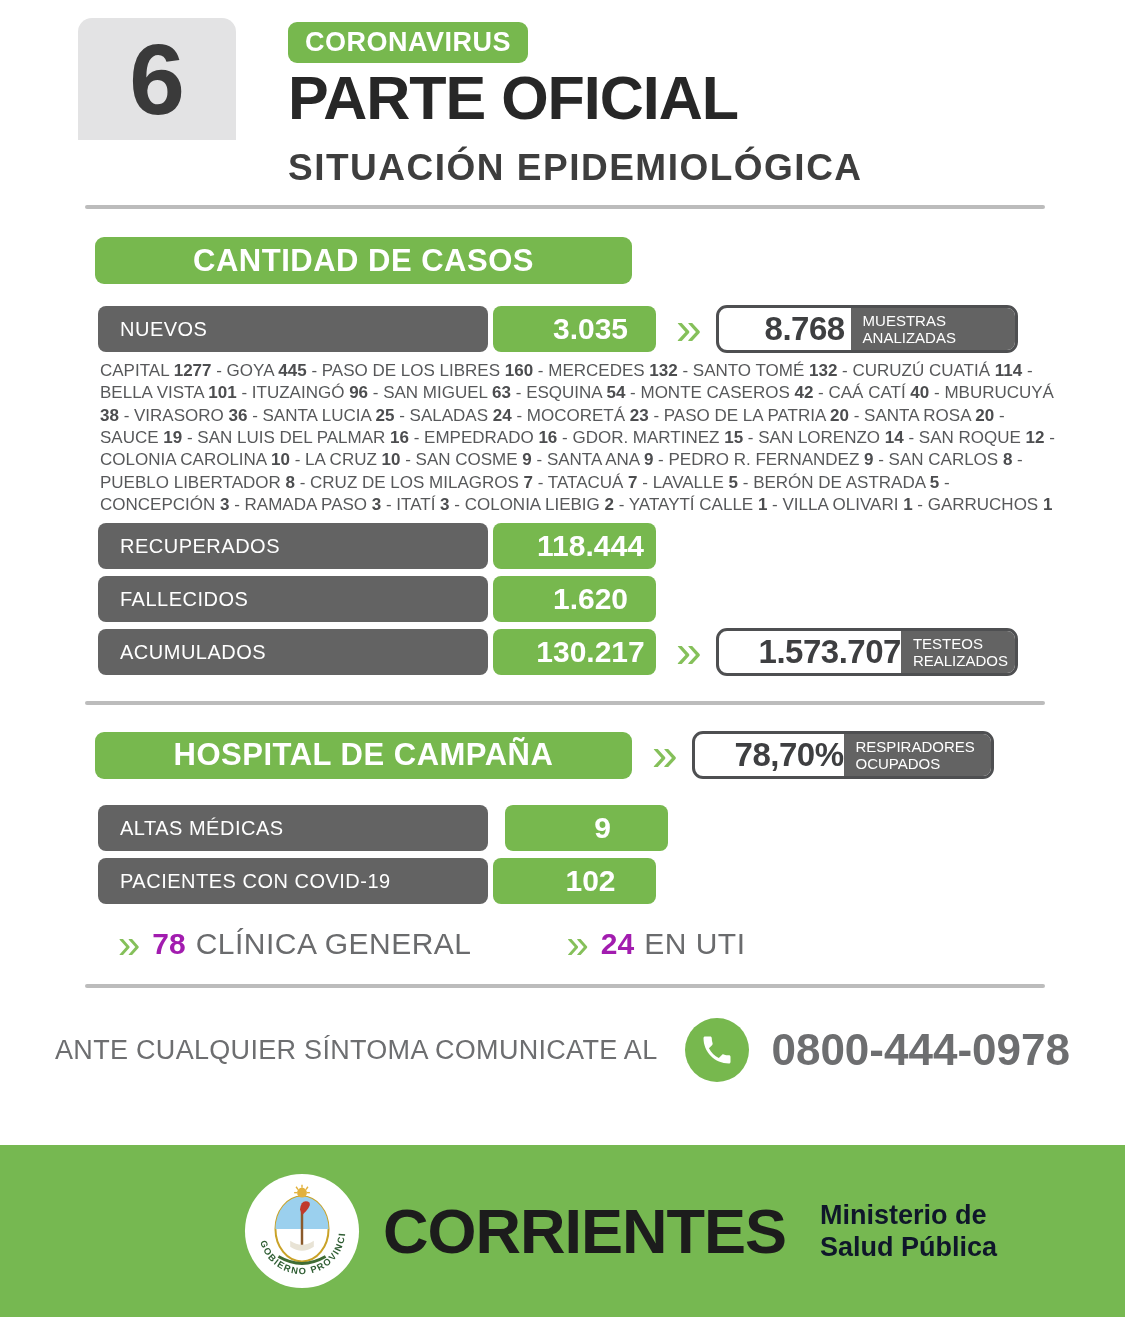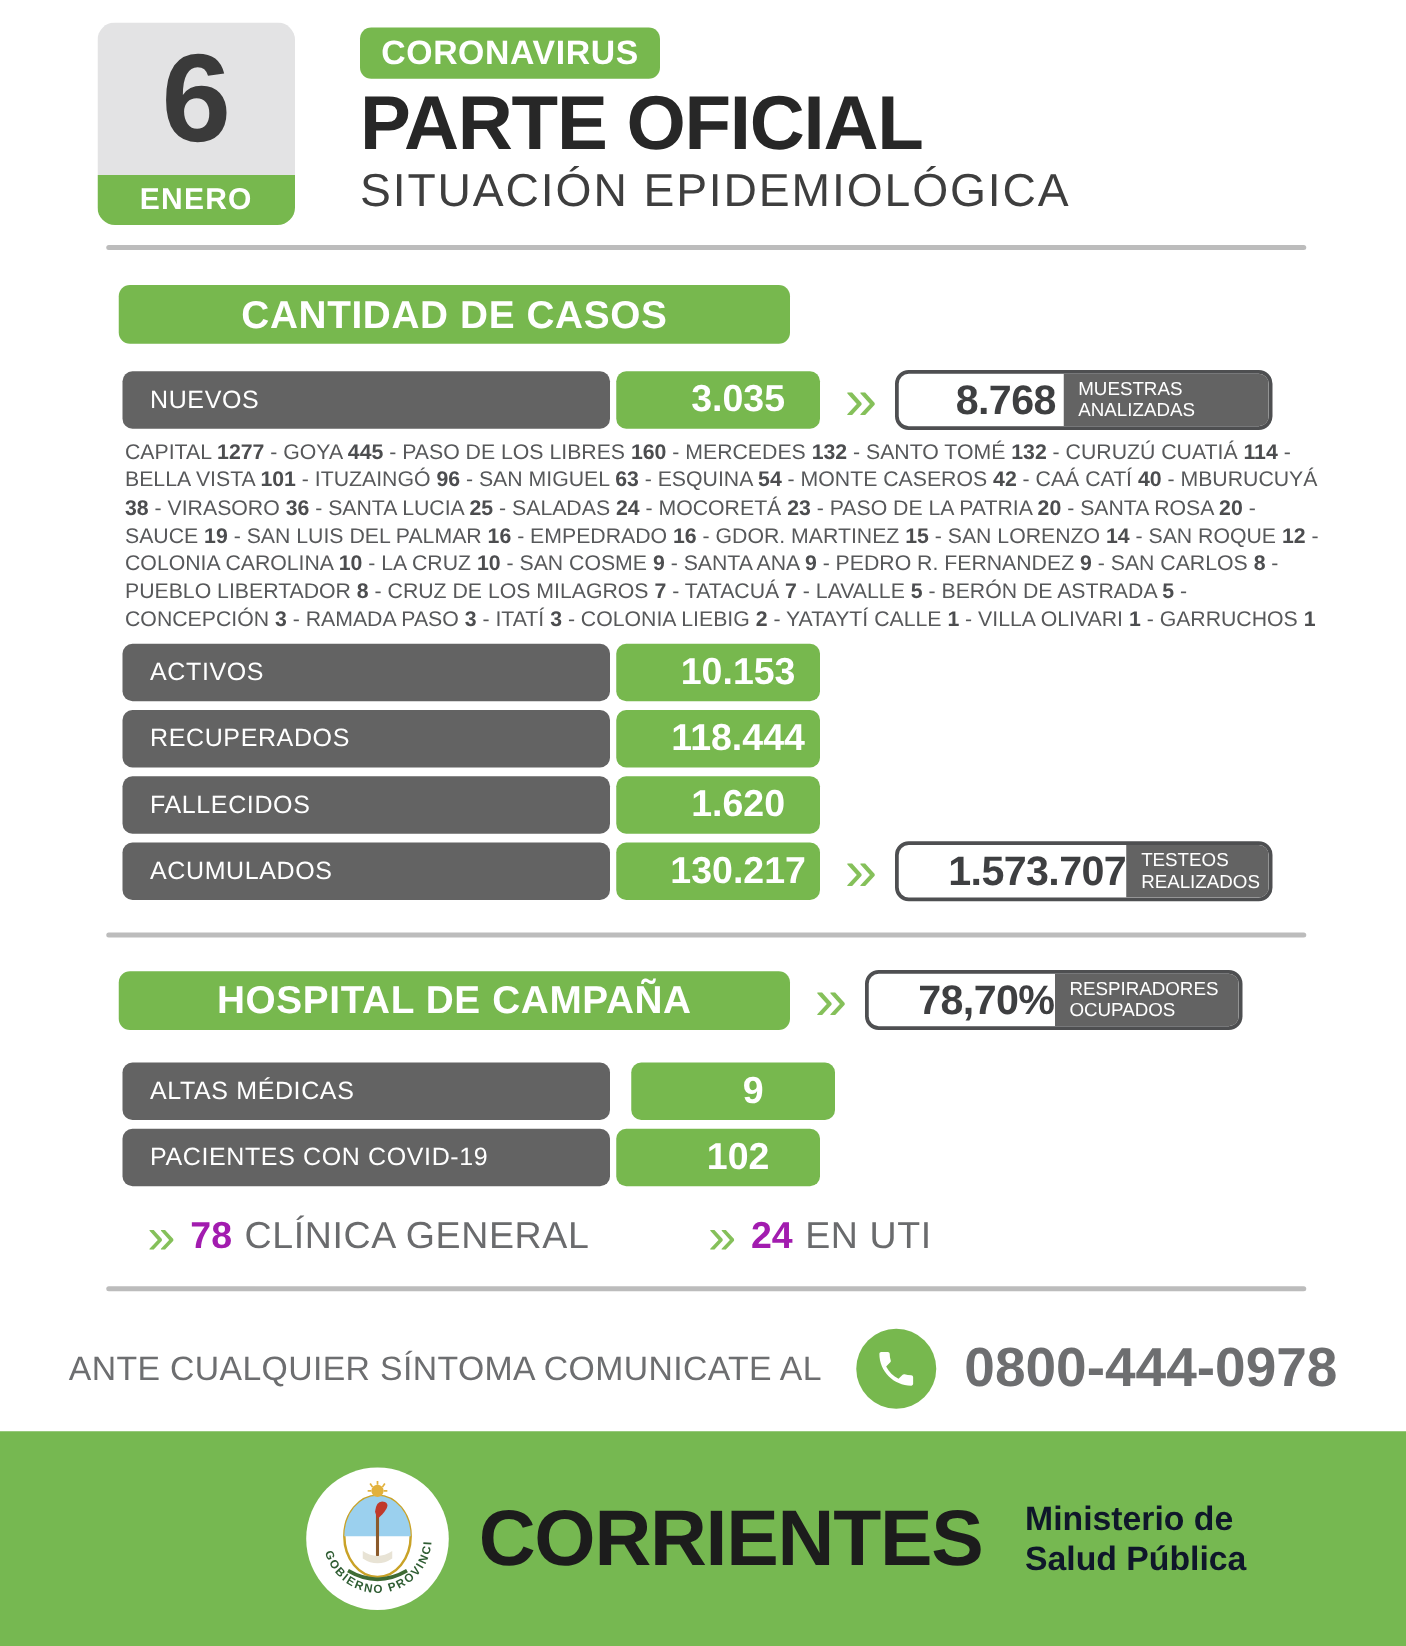--- a/index.html
+++ b/index.html
@@ -11,21 +11,21 @@
   .header { display: flex; margin-left: 78px; margin-right: 60px; }
   .date-card { width: 158px; height: 162px; border-radius: 14px; overflow: hidden; flex: none; }
   .date-day { height: 122px; background: #e3e3e4; display: flex; align-items: center; justify-content: center;
               font-size: 100px; font-weight: 700; color: #3a3a3a; line-height: 1; }
   .date-month { height: 40px; background: #77b84e; color: #fff; font-size: 24px; font-weight: 700;
                 letter-spacing: 1px; display: flex; align-items: center; justify-content: center; }
   .header-titles { margin-left: 52px; padding-top: 4px; }
   .badge-coronavirus { display: inline-block; background: #77b84e; color: #fff; font-size: 27px; font-weight: 700;
                        padding: 5px 17px; border-radius: 9px; letter-spacing: .5px; }
   .main-title { margin-top: 3px; font-size: 61px; font-weight: 800; color: #272727; letter-spacing: -1px; line-height: 1.05; }
-  .subtitle { font-size: 37px; color: #3e3e3e; letter-spacing: 1.5px; margin-top: 2px; font-weight: 400; }
+  .subtitle { font-size: 37px; color: #3e3e3e; letter-spacing: 1.5px; margin-top: 17px; font-weight: 700; }
 
   
   .divider { height: 4px; background: #bcbcbc; margin-left: 85px; margin-right: 80px; border-radius: 2px; }
   .d1 { margin-top: 16px; }
   .d2 { margin-top: 26px; }
   .d3 { margin-top: 22px; }
 
   
   .section-badge { width: 537px; height: 47px; background: #77b84e; border-radius: 9px; color: #fff;
                    font-size: 31px; font-weight: 700; display: flex; align-items: center; justify-content: center;
@@ -81,21 +81,20 @@
   .ministry { margin-left: 34px; font-size: 27px; font-weight: 700; color: #0f172a; width: 205px; line-height: 1.2; }
 </style>
 </head>
 <body>
 
 <div class="page">
 
   <div class="header">
     <div class="date-card">
       <div class="date-day">6</div>
-      <div class="date-month">ENERO</div>
     </div>
     <div class="header-titles">
       <div><span class="badge-coronavirus">CORONAVIRUS</span></div>
       <div class="main-title">PARTE OFICIAL</div>
       <div class="subtitle">SITUACIÓN EPIDEMIOLÓGICA</div>
     </div>
   </div>
 
   <div class="divider d1"></div>
 
@@ -108,24 +107,20 @@
       <span class="chev">»</span>
       <div class="info">
         <span class="info-num">8.768</span>
         <span class="info-cap">MUESTRAS ANALIZADAS</span>
       </div>
     </div>
   </div>
 
   <p class="cases-text"><span>CAPITAL </span><b>1277</b><span> - GOYA </span><b>445</b><span> - PASO DE LOS LIBRES </span><b>160</b><span> - MERCEDES </span><b>132</b><span> - SANTO TOMÉ </span><b>132</b><span> - CURUZÚ CUATIÁ </span><b>114</b><span> - BELLA VISTA </span><b>101</b><span> - ITUZAINGÓ </span><b>96</b><span> - SAN MIGUEL </span><b>63</b><span> - ESQUINA </span><b>54</b><span> - MONTE CASEROS </span><b>42</b><span> - CAÁ CATÍ </span><b>40</b><span> - MBURUCUYÁ </span><b>38</b><span> - VIRASORO </span><b>36</b><span> - SANTA LUCIA </span><b>25</b><span> - SALADAS </span><b>24</b><span> - MOCORETÁ </span><b>23</b><span> - PASO DE LA PATRIA </span><b>20</b><span> - SANTA ROSA </span><b>20</b><span> - SAUCE </span><b>19</b><span> - SAN LUIS DEL PALMAR </span><b>16</b><span> - EMPEDRADO </span><b>16</b><span> - GDOR. MARTINEZ </span><b>15</b><span> - SAN LORENZO </span><b>14</b><span> - SAN ROQUE </span><b>12</b><span> - COLONIA CAROLINA </span><b>10</b><span> - LA CRUZ </span><b>10</b><span> - SAN COSME </span><b>9</b><span> - SANTA ANA </span><b>9</b><span> - PEDRO R. FERNANDEZ </span><b>9</b><span> - SAN CARLOS </span><b>8</b><span> - PUEBLO LIBERTADOR </span><b>8</b><span> - CRUZ DE LOS MILAGROS </span><b>7</b><span> - TATACUÁ </span><b>7</b><span> - LAVALLE </span><b>5</b><span> - BERÓN DE ASTRADA </span><b>5</b><span> - CONCEPCIÓN </span><b>3</b><span> - RAMADA PASO </span><b>3</b><span> - ITATÍ </span><b>3</b><span> - COLONIA LIEBIG </span><b>2</b><span> - YATAYTÍ CALLE </span><b>1</b><span> - VILLA OLIVARI </span><b>1</b><span> - GARRUCHOS </span><b>1</b></p>
 
-  <div class="stat-row mt8">
-    <div class="bar">ACTIVOS</div>
-    <div class="val">10.153</div>
-  </div>
   <div class="stat-row mt7">
     <div class="bar">RECUPERADOS</div>
     <div class="val">118.444</div>
   </div>
   <div class="stat-row mt7">
     <div class="bar">FALLECIDOS</div>
     <div class="val">1.620</div>
   </div>
   <div class="stat-row mt7">
     <div class="bar">ACUMULADOS</div>

